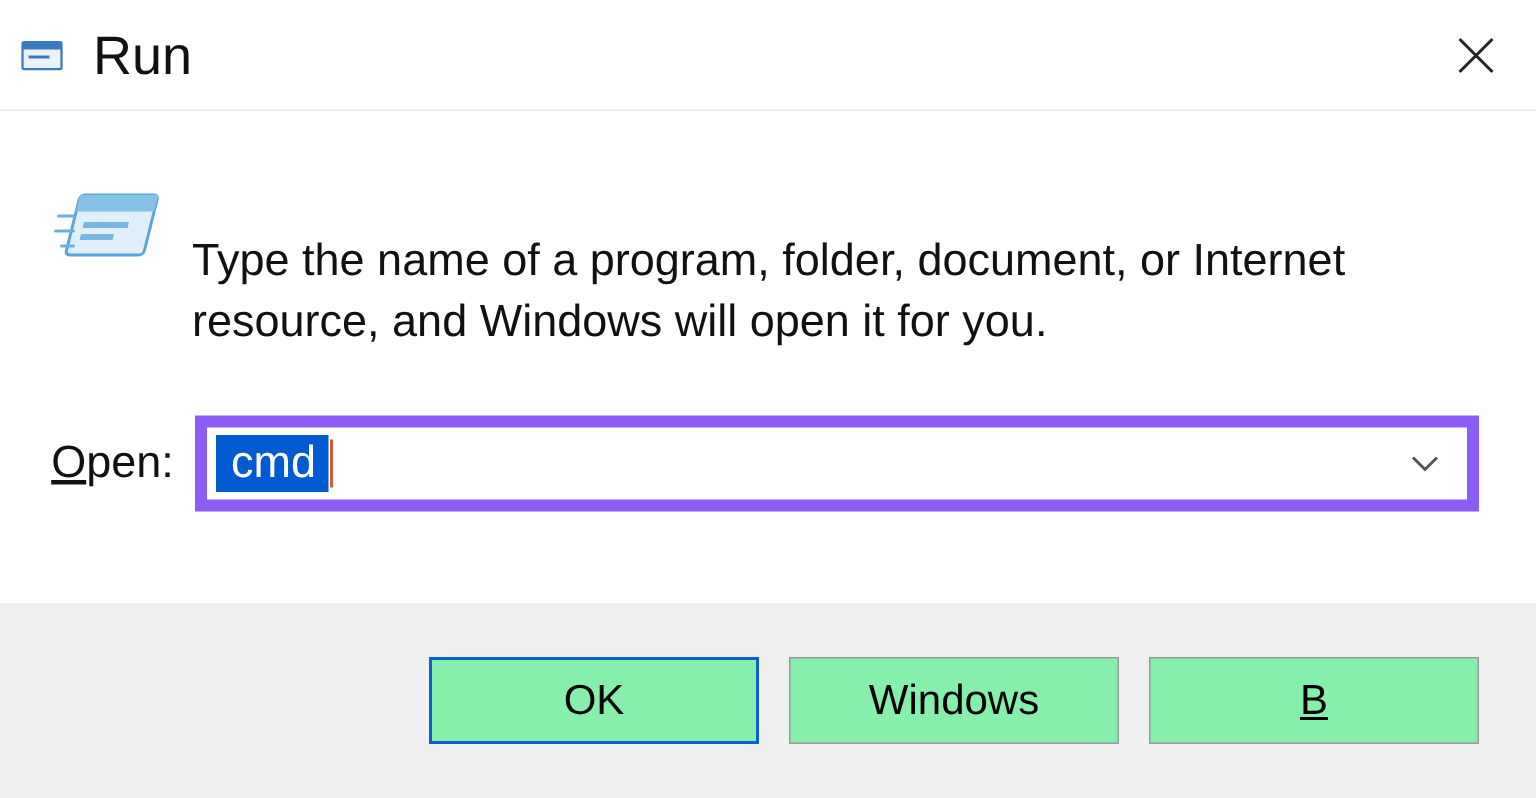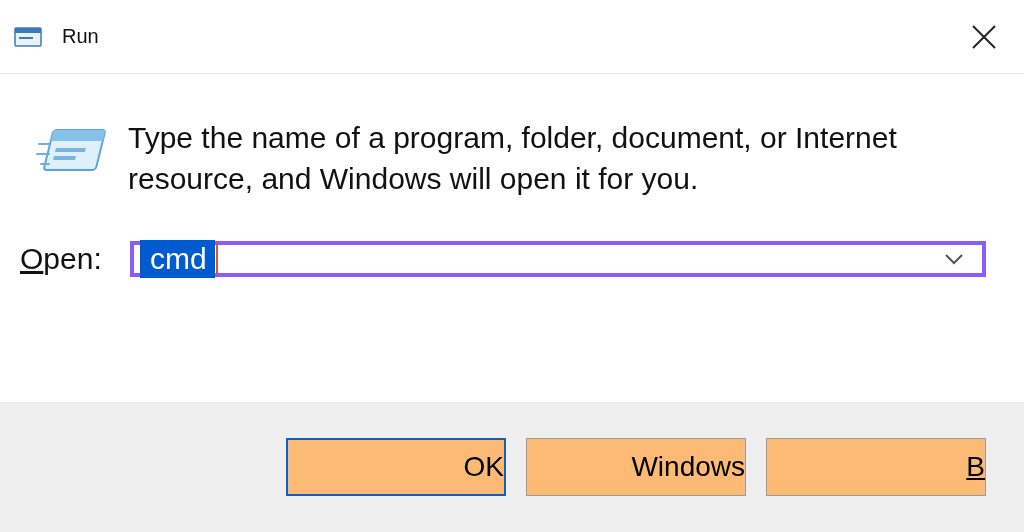--- a/index.html
+++ b/index.html
@@ -19,21 +19,21 @@
     border-bottom: 1px solid #e9e9e9;
   }
   .titlebar .app-icon {
     width: 30px; height: 26px;
     margin-right: 18px;
     display: inline-flex;
     align-items: center;
     justify-content: center;
   }
   .titlebar .title {
-    font-size: 20px;
+    font-size: 36px;
     color: #111;
   }
   .titlebar .spacer { flex: 1; }
   .titlebar .close {
     width: 56px; height: 56px;
     display: inline-flex;
     align-items: center;
     justify-content: center;
     cursor: default;
   }
@@ -50,36 +50,38 @@
     display: flex;
     align-items: center;
     justify-content: center;
     padding-top: 6px;
   }
   .description {
     font-size: 30px;
     line-height: 1.35;
     color: #111;
     max-width: 840px;
+    margin-top: 36px;
   }
   .open-row {
     display: flex;
     align-items: center;
     padding-left: 2px;
+    text-align: center;
   }
   .open-label {
     width: 110px;
     font-size: 30px;
     color: #111;
   }
   .open-label .ul { text-decoration: underline; }
   .combo {
     flex: 1;
-    height: 36px;
-    border: 4px solid #8b5cf6;
+    height: 64px;
+    border: 8px solid #8b5cf6;
     display: flex;
     align-items: center;
     background: #ffffff;
     position: relative;
   }
   .combo .val {
     font-size: 30px;
     padding: 2px 8px 2px 10px;
     margin-left: 6px;
     background: #005bd1;
@@ -109,26 +111,26 @@
     background: #efefef;
     display: flex;
     align-items: center;
     justify-content: flex-end;
     padding-right: 38px;
     gap: 20px;
   }
   .btn {
     width: 220px;
     height: 58px;
-    background: #fdba74;
+    background: #86efac;
     border: 1px solid #9a9a9a;
     font-size: 28px;
     display: flex;
     align-items: center;
-    justify-content: flex-end;
+    justify-content: center;
     cursor: default;
   }
   .btn.default {
     border: 2px solid #0a5fd1;
   }
   .btn .ul { text-decoration: underline; }
 </style>
 </head>
 <body>
 

